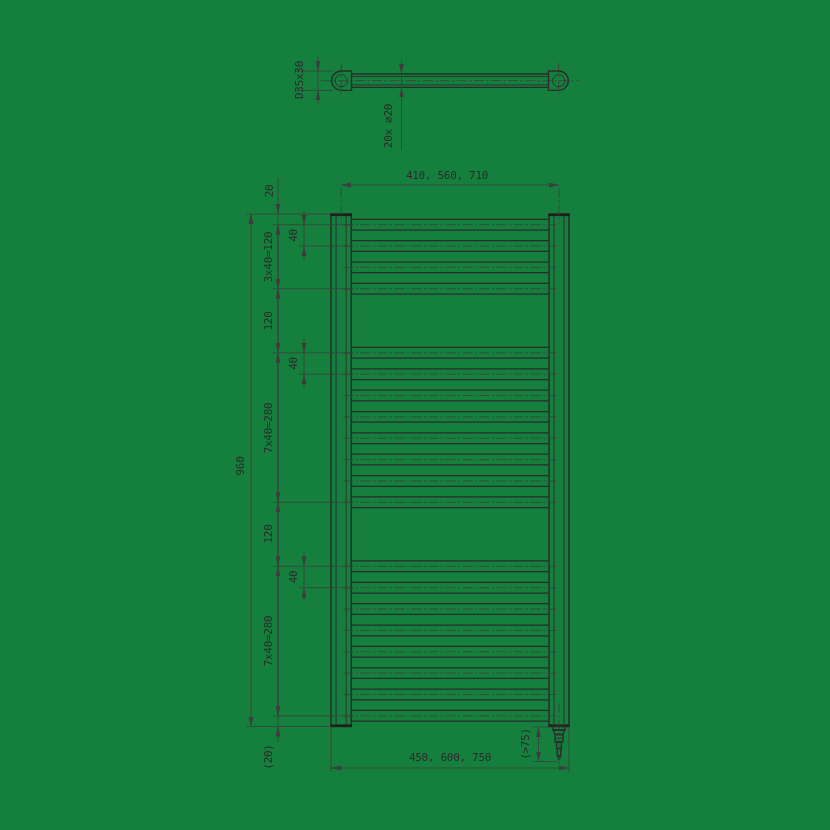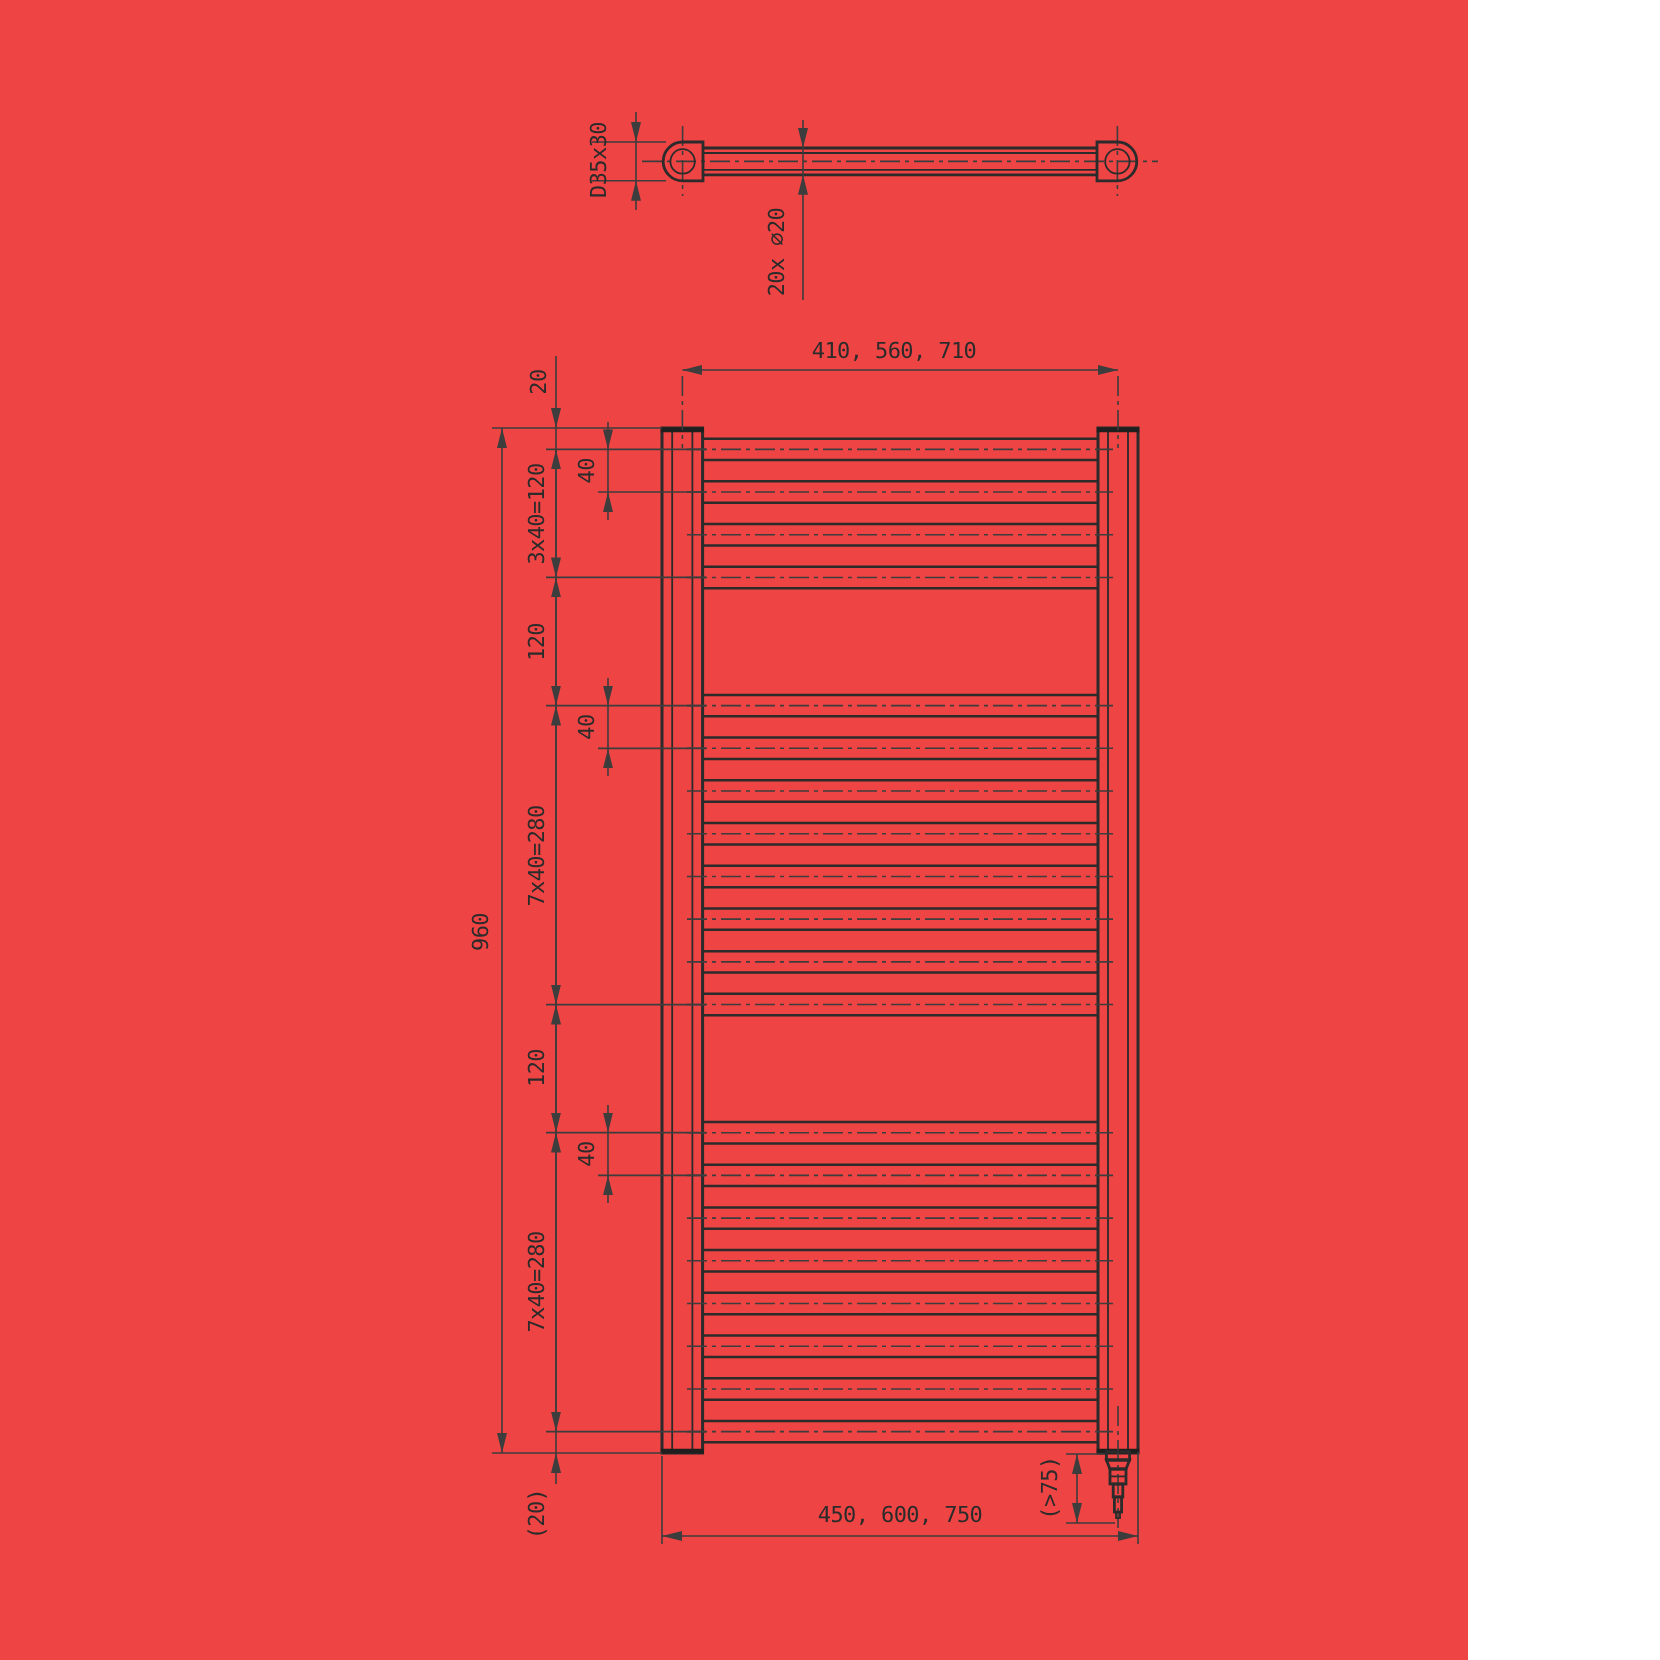--- a/index.html
+++ b/index.html
@@ -1,16 +1,16 @@
 <!DOCTYPE html>
 <html><head>
 <meta charset="utf-8">
 <style>
   html,body{margin:0;padding:0;background:#ffffff;}
-  .stage{position:relative;width:734px;height:830px;background:#ef4444;overflow:hidden;}
+  .stage{position:relative;width:830px;height:830px;background:#15803d;overflow:hidden;}
   svg{position:absolute;left:0;top:0;}
   
   .ol  {stroke:#2b2b2b;stroke-width:1.5;fill:none;}
   .olb {stroke:#2b2b2b;stroke-width:1.4;fill:none;}
   .thin{stroke:#2b2b2b;stroke-width:0.9;fill:none;}
   .rung{stroke:#2b2b2b;stroke-width:1.25;fill:none;}
   .cap {stroke:#1f1f1f;stroke-width:2.4;fill:none;}
   
   .dim {stroke:#3d3d3d;stroke-width:0.8;fill:none;}
   .cl  {stroke:#3d3d3d;stroke-width:0.8;fill:none;stroke-dasharray:10 2.5 2 2.5;}

